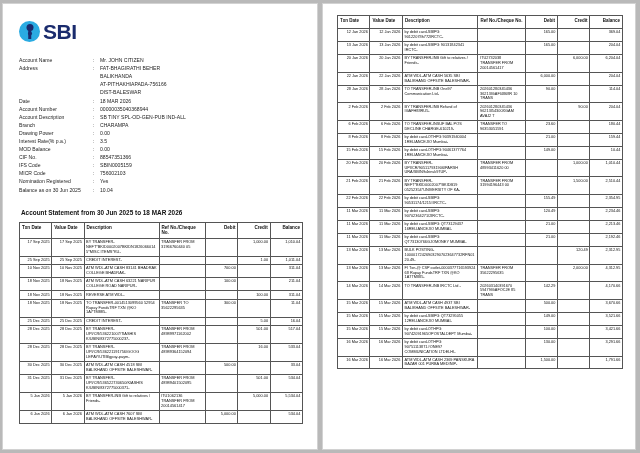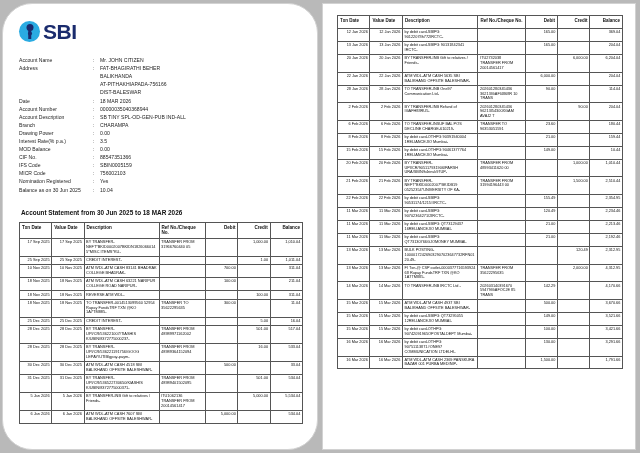--- a/index.html
+++ b/index.html
@@ -14,21 +14,21 @@
     display: flex;
     gap: 4px;
     padding: 3px 2px;
   }
   .page {
     background: #ffffff;
     border: 1px solid #d2d2d2;
     position: relative;
     overflow: hidden;
   }
-  .page-left  { width: 316px; padding: 14px 14px 0 16px; border-radius: 30px; }
+  .page-left  { width: 316px; padding: 14px 14px 0 16px; }
   .page-right { width: 314px; padding: 11px 12px 0 14px; }
 
   
   .logo-row { display: flex; align-items: center; height: 26px; margin-bottom: 12px; }
   .logo-mark {
     width: 21px; height: 21px; border-radius: 50%;
     background: #2aabe2;
     position: relative; flex: 0 0 auto;
     margin-right: 3px;
   }

